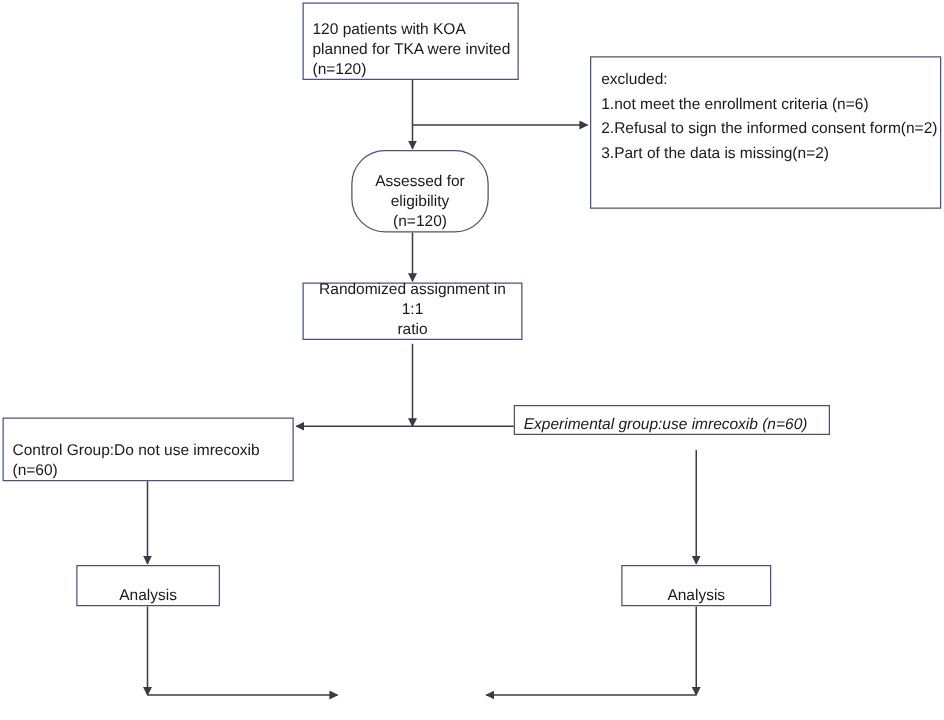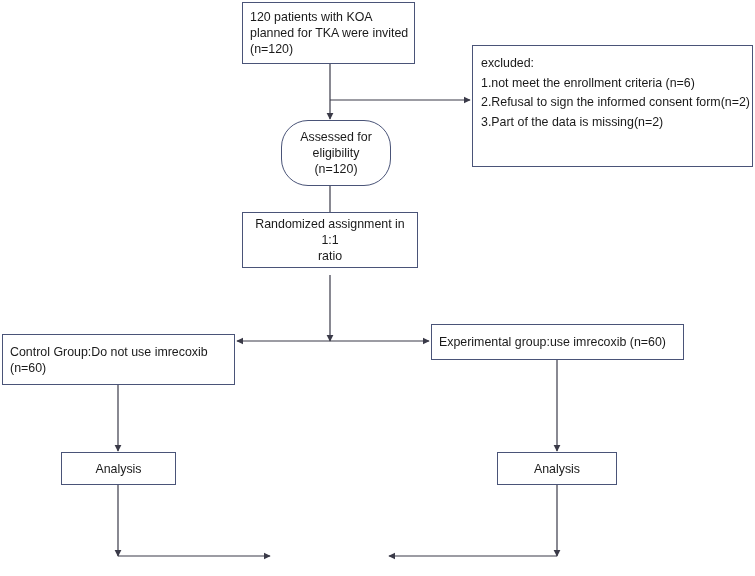--- a/index.html
+++ b/index.html
@@ -30,21 +30,21 @@
   .node {
     position: absolute;
     box-sizing: border-box;
     border: 1px solid #4a5478;
     background: #ffffff;
     color: #1a1a1a;
     font-size: 12.4px;
     line-height: 16px;
     display: flex;
     flex-direction: column;
-    justify-content: center;
+    justify-content: flex-end;
   }
   .node .txt {
     display: block;
     white-space: pre-line;
   }
   .pad-left .txt {
     padding: 0 0 0 7px;
     text-align: left;
   }
   .pad-center .txt {
@@ -58,23 +58,23 @@
   .excluded-box .txt {
     padding: 0 0 0 8px;
     text-align: left;
     line-height: 19.5px;
   }
 
   
   #node-enrolled      { left: 242px; top: 2px;   width: 173px; height: 62px; }
   #node-excluded      { left: 472px; top: 45px;  width: 281px; height: 122px; }
   #node-assessed      { left: 281px; top: 120px; width: 110px; height: 66px; border-radius: 27px; }
-  #node-randomized    { left: 242px; top: 212px; width: 176px; height: 56px; }
+  #node-randomized    { left: 242px; top: 226px; width: 176px; height: 46px; }
   #node-control       { left: 2px;   top: 334px; width: 233px; height: 51px; }
-  #node-experimental  { left: 431px; top: 324px; width: 253px; height: 36px; }
+  #node-experimental  { left: 411px; top: 324px; width: 253px; height: 24px; font-style: italic; }
   #node-analysis-left { left: 61px;  top: 452px; width: 115px; height: 33px; }
   #node-analysis-right{ left: 497px; top: 452px; width: 120px; height: 33px; }
   #node-results       { left: 272px; top: 538px; width: 115px; height: 36px; }
 </style>
 </head>
 <body>
 
 <div id="canvas">
 
   <svg id="connectors" viewBox="0 0 755 576" xmlns="http://www.w3.org/2000/svg">

